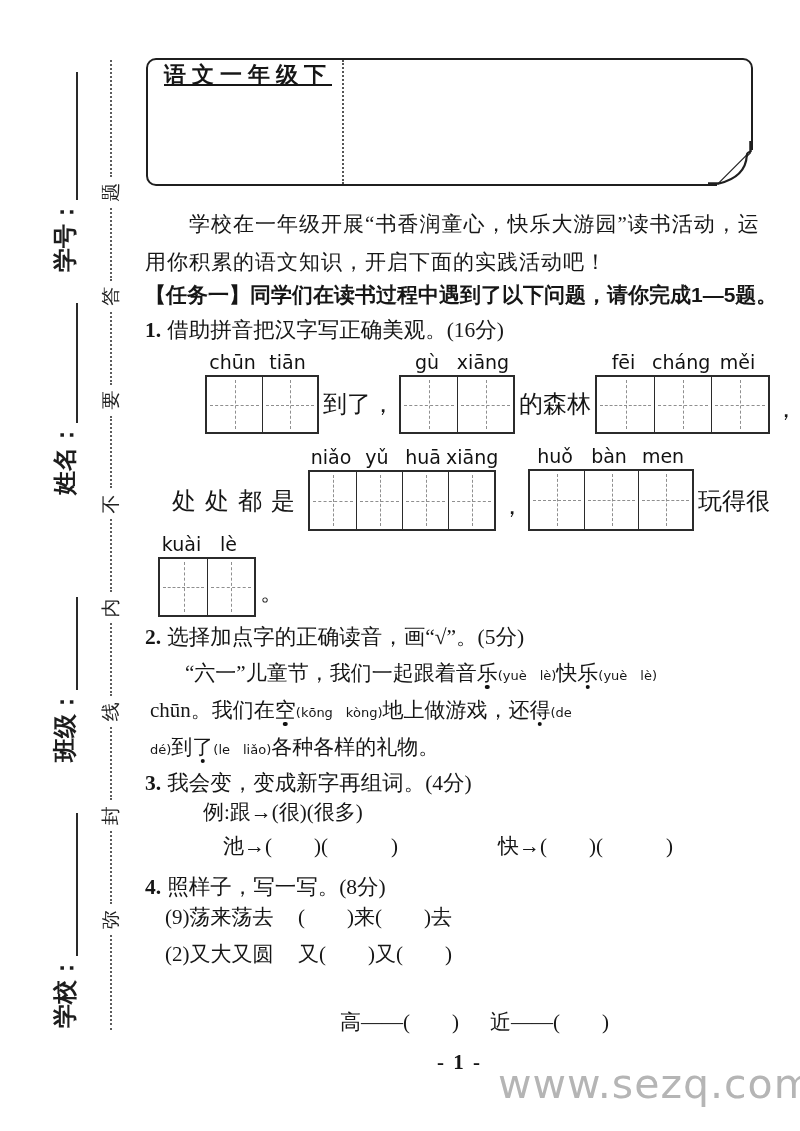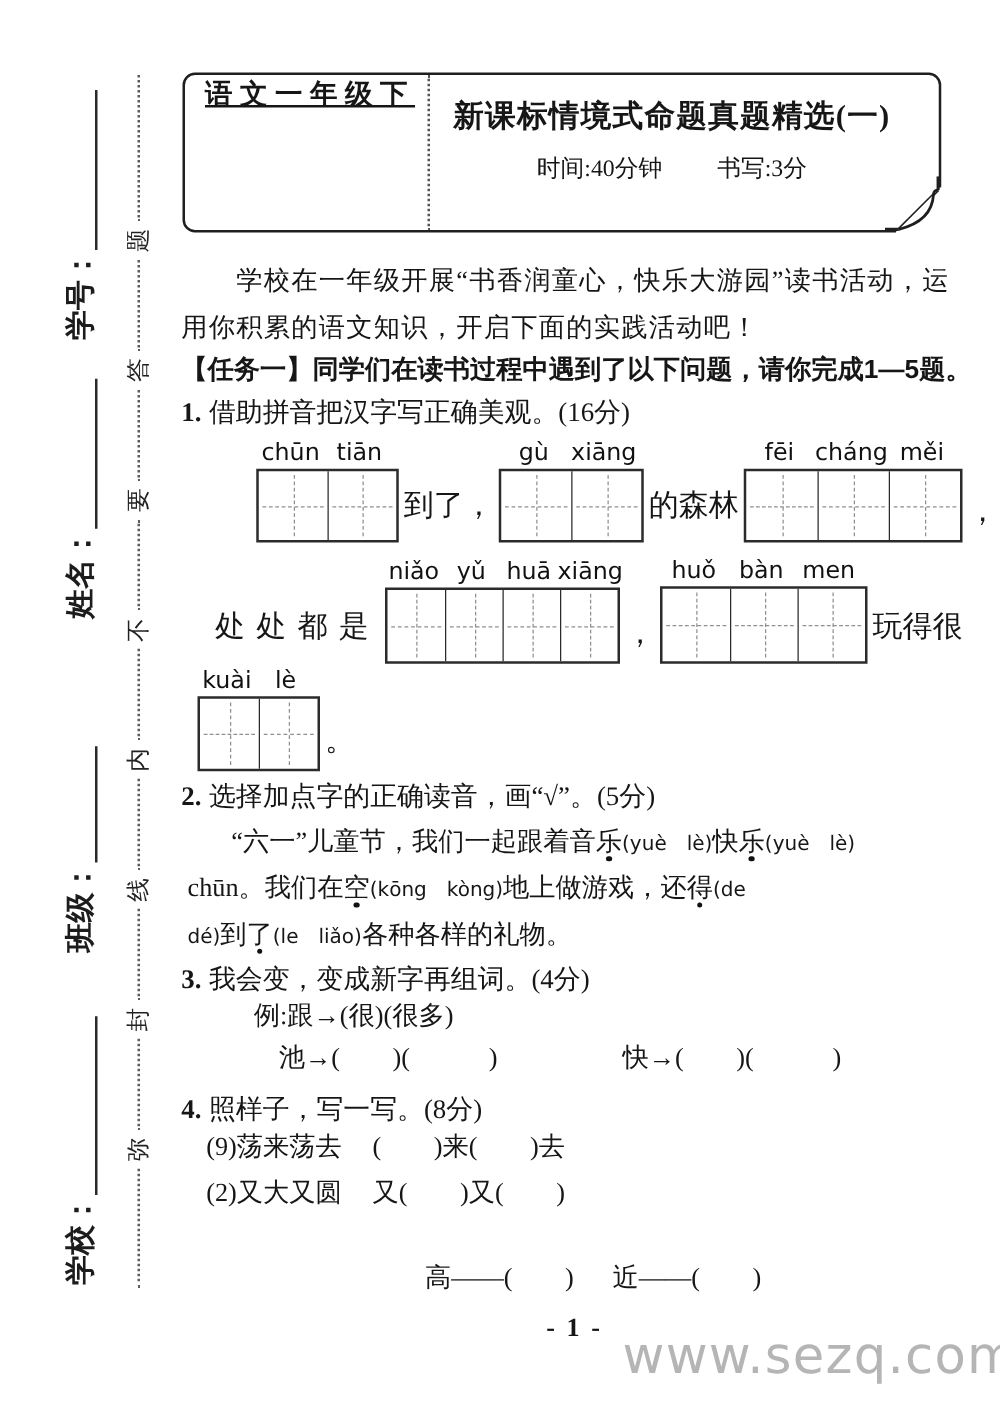--- a/index.html
+++ b/index.html
@@ -47,21 +47,21 @@
   .hb-meta { margin-top:13px; font-size:19px; display:flex; justify-content:center; gap:44px; }
   .fold { position:absolute; right:-3px; bottom:-3px; }
 
   
   .intro { width:628px; font-size:21px; line-height:38px; letter-spacing:1px; text-indent:2.1em; }
   .taskline { font-family:"Liberation Sans","DejaVu Sans",sans-serif;
     font-weight:700; font-size:21px; letter-spacing:0; white-space:nowrap; }
   .qhead { font-size:21.5px; white-space:nowrap; }
   .qhead .qnum { font-weight:700; font-family:"Liberation Serif",serif; margin-right:6px; }
   .bodyline { font-size:21px; white-space:nowrap; line-height:30px; }
-  .pin { font-family:"DejaVu Sans","Liberation Sans",sans-serif; font-size:16px; }
+  .pin { font-family:"DejaVu Sans","Liberation Sans",sans-serif; font-size:13px; }
   .dotc { position:relative; }
   .dotc::after { content:""; position:absolute; left:50%; transform:translateX(-50%);
     bottom:-4px; width:4.5px; height:4.5px; border-radius:50%; background:#111; }
 
   
   .qrow { display:flex; align-items:flex-end; }
   .ggroup { display:inline-flex; flex-direction:column; }
   .pinyin { display:flex; height:26px; align-items:flex-end; padding-bottom:2px; }
   .pinyin .syl { width:var(--cw); text-align:center; white-space:nowrap;
     font-family:"DejaVu Sans","Liberation Sans",sans-serif; font-size:19px; color:#111; }
@@ -126,27 +126,20 @@
         <span class="dotseg"></span>
         <span class="sealchar">题</span>
         <span class="dotseg last"></span>
       </div>
   </aside>
 
   <div class="header-box">
     <div class="hb-left">
       <span class="hb-subject">语文一年级下</span>
     </div>
-    <div class="hb-right">
-      <div class="hb-title">新课标情境式命题真题精选(一)</div>
-      <div class="hb-meta">
-        <span>时间:40分钟</span>
-        <span>书写:3分</span>
-      </div>
-    </div>
     <svg class="fold" width="46" height="46" viewBox="0 0 46 46">
       <polygon points="8,46 46,8 46,46" fill="#ffffff"></polygon>
       <rect x="9" y="9" width="37" height="37" fill="#ffffff"></rect>
       <path d="M0 42.5 H11" stroke="#1f1f1f" stroke-width="2.5" fill="none"></path>
       <path d="M42.5 0 V11" stroke="#1f1f1f" stroke-width="2.5" fill="none"></path>
       <path d="M11 42.5 L42.5 11" stroke="#1f1f1f" stroke-width="2.4" fill="none"></path>
       <path d="M11 42.5 C27 38.5, 38 30, 38.8 14.5 Q39 11, 42.5 11" stroke="#1f1f1f" stroke-width="2.2" fill="#ffffff"></path>
     </svg>
   </div>
 

